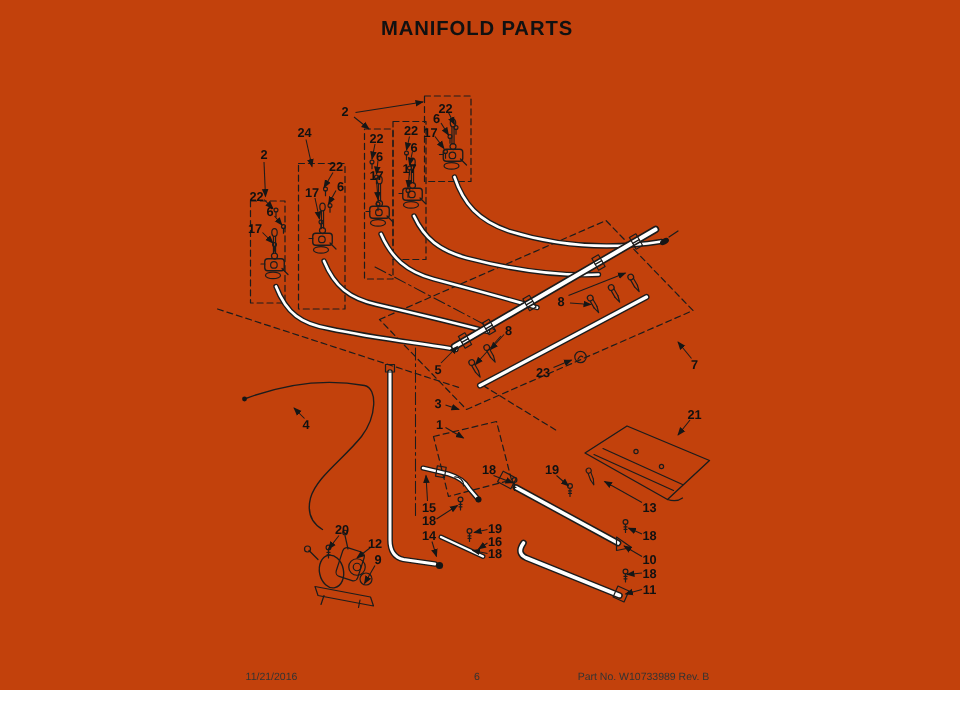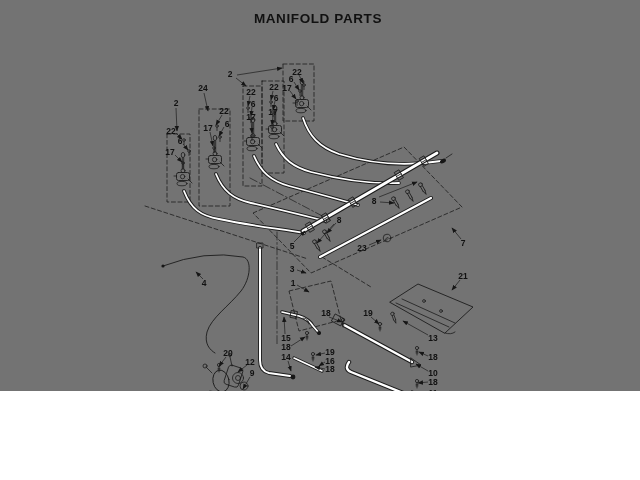--- a/index.html
+++ b/index.html
@@ -1,16 +1,16 @@
 <!DOCTYPE html>
 <html><head>
 <meta charset="utf-8">
 <style>
   html,body{margin:0;padding:0;background:#fff;}
-  #page{position:relative;width:640px;height:391px;background:#737373;overflow:hidden;}
+  #page{position:relative;width:640px;height:460px;background:#c2410c;overflow:hidden;}
   svg{display:block;}
   .title{font:bold 13.5px "Liberation Sans",sans-serif;fill:#111;letter-spacing:.6px;}
   .footer{font:7px "Liberation Sans",sans-serif;fill:#333;}
   .art{stroke:#1c1c1c;fill:none;stroke-width:.9;stroke-linecap:round;stroke-linejoin:round;}
   .thin{stroke-width:.8;}
   .dash{stroke-dasharray:4 2.6;}
   .dashdot{stroke-dasharray:8 2.5 1.8 2.5;stroke-width:.7;}
   .tube{fill:none;stroke-linecap:round;stroke-linejoin:round;}
   .ink{fill:#161616;stroke:none;}
   .callout{font:bold 8.5px "Liberation Sans",sans-serif;fill:#111;}

